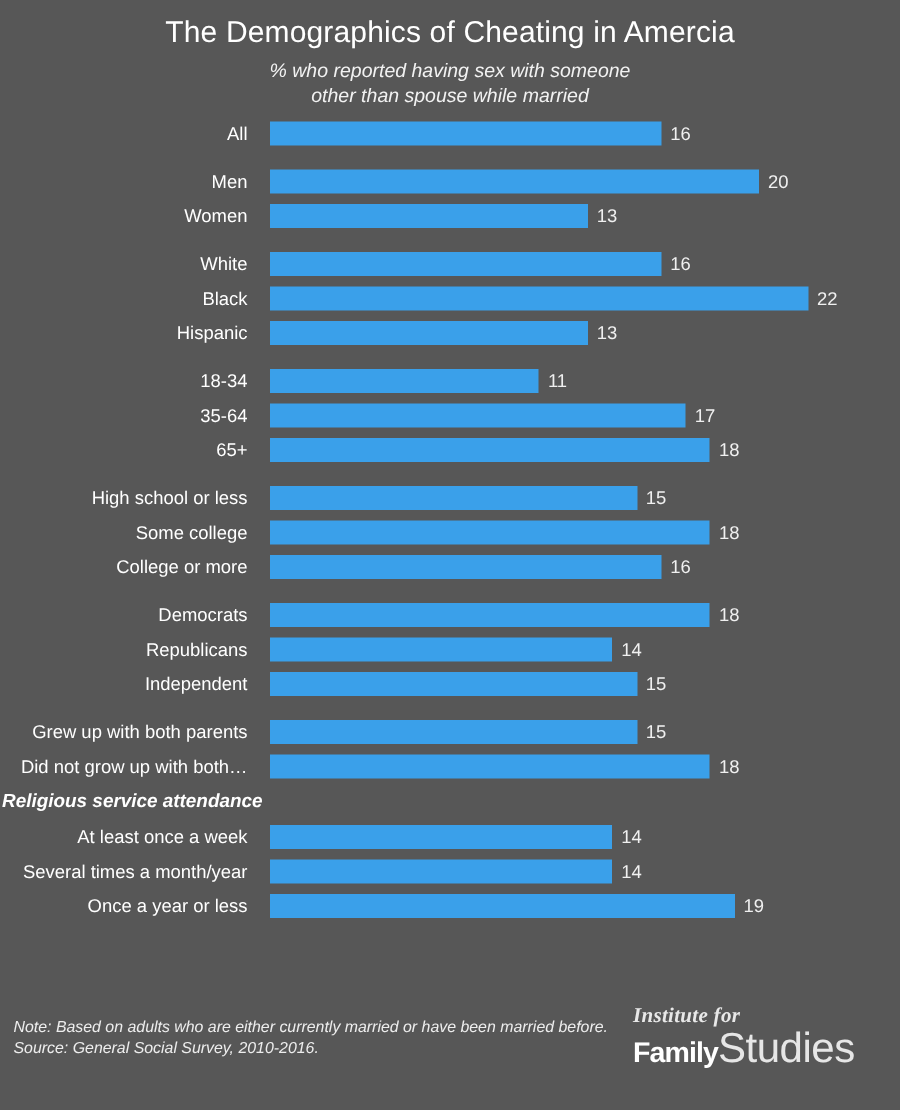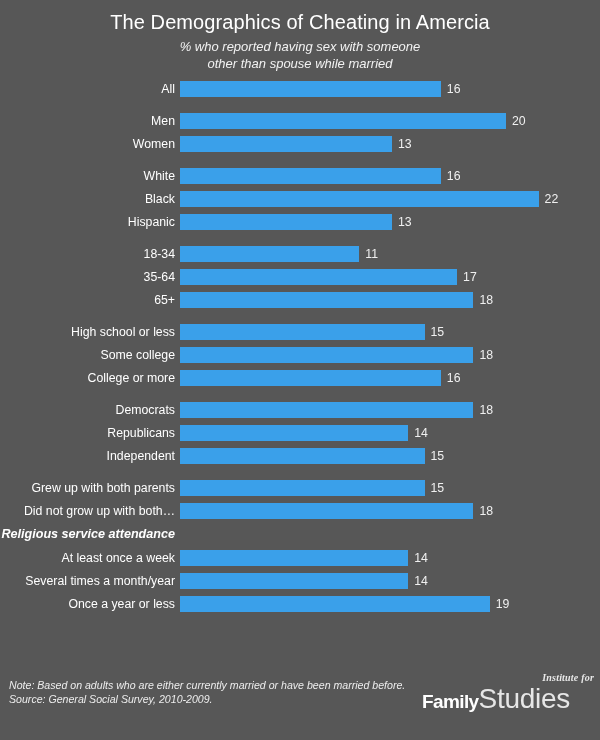--- a/index.html
+++ b/index.html
@@ -56,21 +56,21 @@
     display: flex;
     align-items: center;
   }
   .bar-row.group-start {
     margin-top: 16px;
   }
 
   .cat-label {
     width: 180px;
     text-align: right;
-    padding-right: 5px;
+    padding-right: 15px;
     box-sizing: border-box;
     color: #ffffff;
     font-size: 12.3px;
     line-height: 16px;
     white-space: nowrap;
     overflow: hidden;
   }
 
   .bar-track {
     position: relative;
@@ -136,24 +136,23 @@
     right: 6px;
     top: 0px;
     text-align: left;
     width: 172px;
   }
   .logo-kicker {
     color: #e8e8e8;
     font-family: "Liberation Serif", serif;
     font-style: italic;
     font-weight: bold;
-    font-size: 10px;
+    font-size: 14px;
     line-height: 12px;
     letter-spacing: 0.2px;
-    text-align: right;
   }
   .logo-main {
     line-height: 30px;
     white-space: nowrap;
   }
   .logo-family {
     color: #ffffff;
     font-size: 19px;
     font-weight: bold;
     letter-spacing: -0.6px;
@@ -318,21 +317,21 @@
         <div class="bar-track">
           <div class="bar" style="width: 309.7px; background: rgb(58, 160, 234);"></div>
           <div class="bar-value" style="left: 309.7px;">19</div>
         </div>
       </div>
     </div>
 
   <div class="footer">
     <div class="footnote">
       <span class="footnote-line">Note: Based on adults who are either currently married or have been married before.</span>
-      <span class="footnote-line">Source: General Social Survey, 2010-2009.</span>
+      <span class="footnote-line">Source: General Social Survey, 2010-2016.</span>
     </div>
     <div class="logo">
       <div class="logo-kicker">Institute for</div>
       <div class="logo-main">
         <span class="logo-family">Family</span><span class="logo-studies">Studies</span>
       </div>
     </div>
   </div>
 
 </div>

